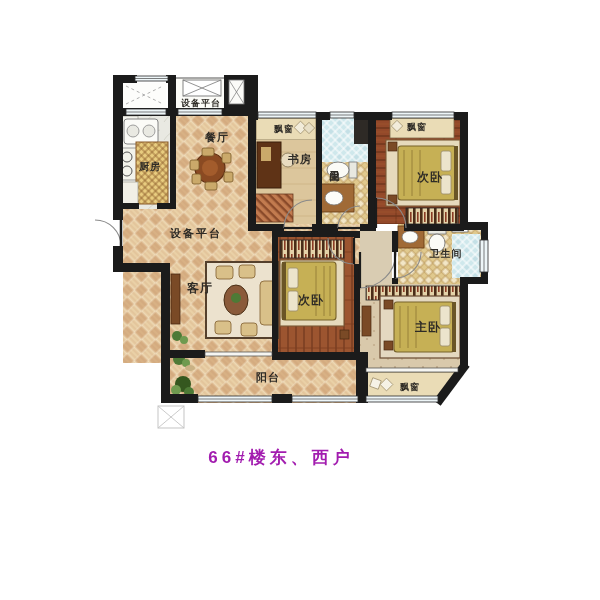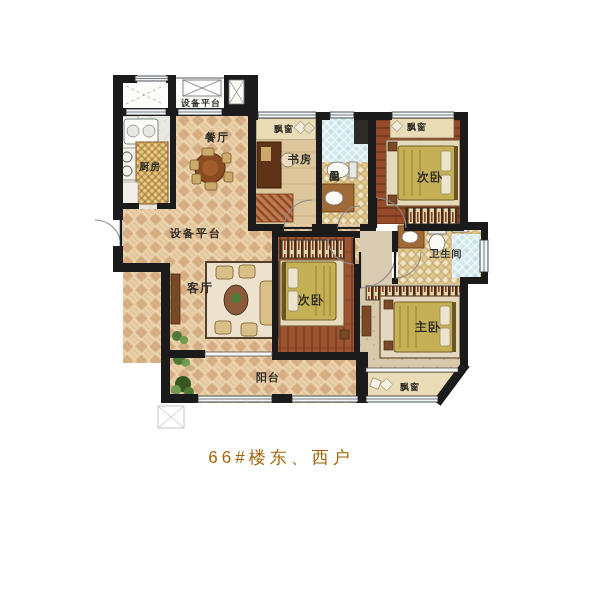--- a/index.html
+++ b/index.html
@@ -2,22 +2,22 @@
 <html><head>
 <meta charset="utf-8">
 <style>
   html,body{margin:0;padding:0;background:#ffffff;}
   .stage{position:relative;width:562px;height:600px;background:#ffffff;overflow:hidden;
          font-family:"Liberation Sans","DejaVu Sans",sans-serif;}
   .stage svg{position:absolute;left:0;top:0;}
   .lbl{position:absolute;transform:translate(-50%,-50%);font-weight:600;color:#2e2b26;
        white-space:nowrap;letter-spacing:1px;line-height:1;}
   .lbl.vert{writing-mode:vertical-rl;text-orientation:upright;letter-spacing:0;}
-  .cap{position:absolute;left:50%;transform:translateX(-50%);color:#a16207;
-       white-space:nowrap;font-weight:400;}
+  .cap{position:absolute;left:50%;transform:translateX(-50%);color:#a21caf;
+       white-space:nowrap;font-weight:700;}
   .cap1{top:446px;font-size:17px;letter-spacing:4px;}
   .cap2{top:480px;font-size:17px;letter-spacing:2px;}
 </style>
 </head>
 <body>
 
 <div class="stage">
 
 <svg width="600" height="600" viewBox="0 0 600 600">
   <defs>

